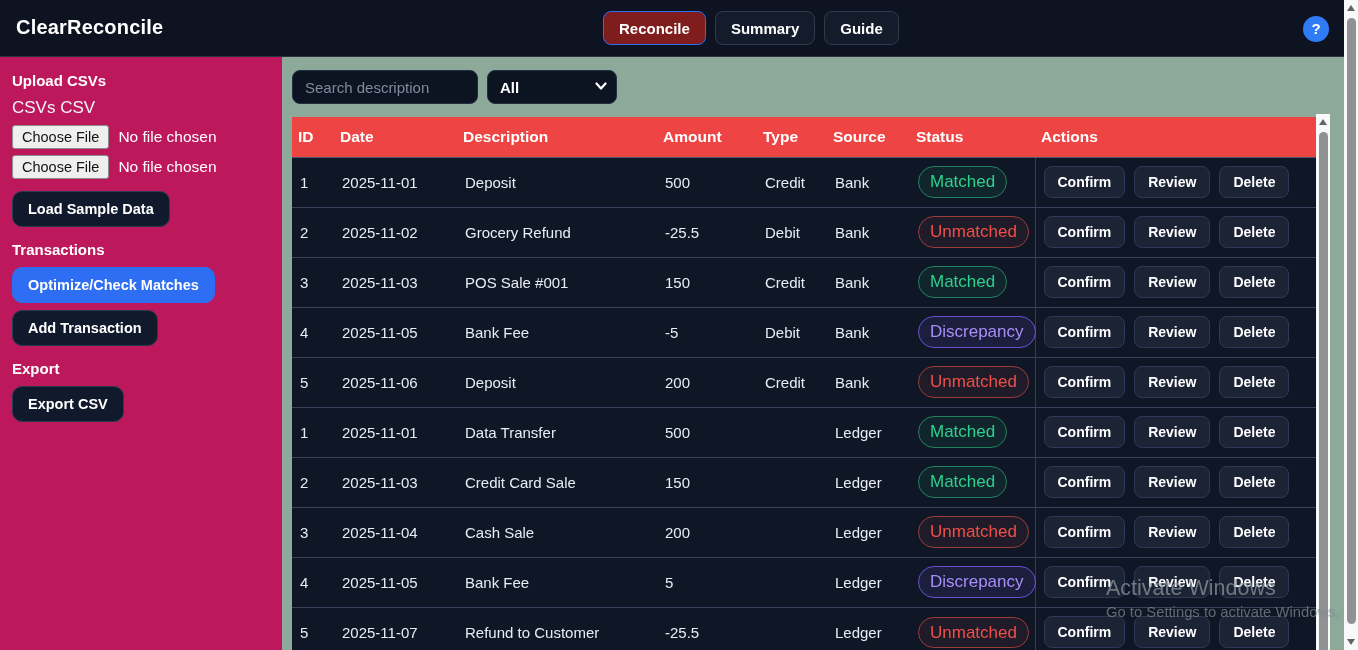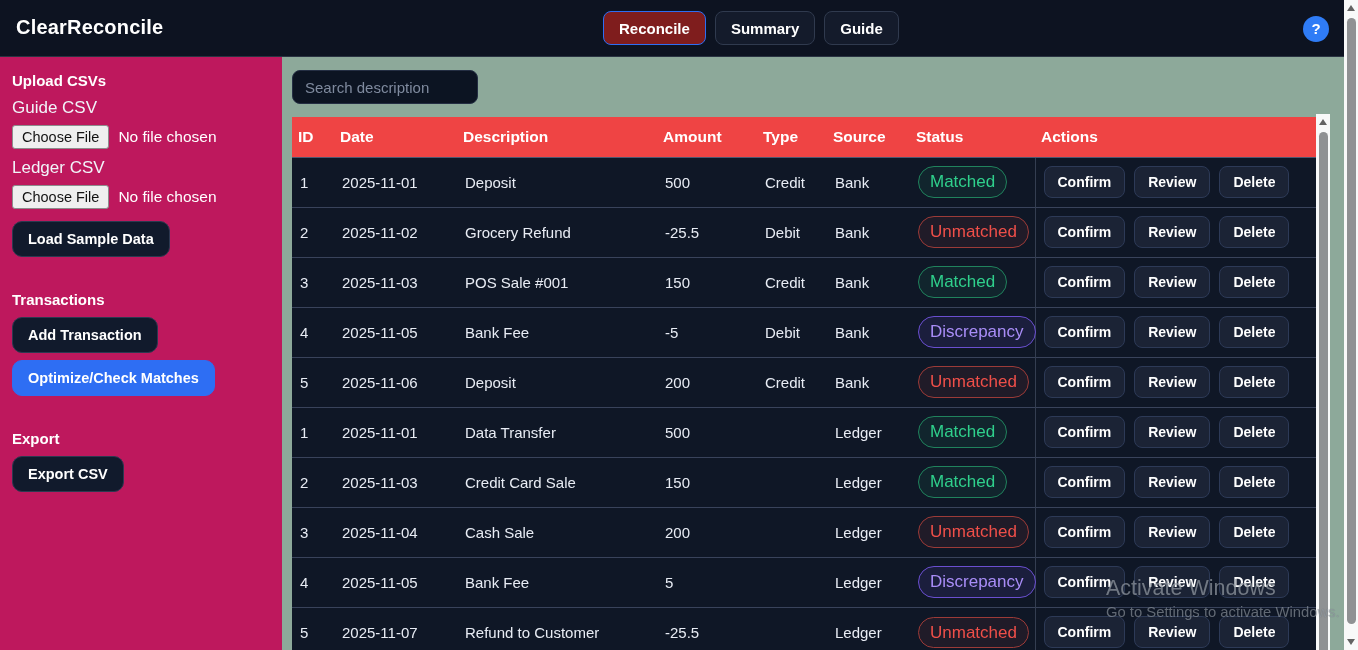--- a/index.html
+++ b/index.html
@@ -53,21 +53,21 @@
     font-family:"Liberation Sans", sans-serif;
   }
   .file-status { font-size:15.5px; color:#ffffff; }
   .side-btn {
     display:block; margin:7px 0 0;
     background:#111a2c; border:1px solid #2c3850; color:#fff;
     font-size:14.5px; font-weight:600; padding:9px 15px; border-radius:10px; cursor:pointer;
     font-family:"Liberation Sans", sans-serif; text-align:left;
   }
   .side-btn.primary { background:#2e6ef3; border-color:#2e6ef3; }
-  .gap-lg { margin-top:34px; }
+  .gap-lg { margin-top:14px; }
   .gap-md { margin-top:12px; }
 
   
   .main { width:1048px; height:593px; background:#8da99a; padding:13px 0 0 10px; position:relative; flex:none; }
   .controls { display:flex; gap:9px; }
   .search-input {
     width:186px; height:34px; background:#0c1422; border:1px solid #242e43;
     border-radius:8px; color:#e8ecf4; font-size:15px; padding:0 12px; outline:none;
     font-family:"Liberation Sans", sans-serif;
   }
@@ -147,45 +147,52 @@
     <button class="nav-tab">Guide</button>
   </div>
   <button class="help-btn">?</button>
 </div>
 
 <div class="app">
 
   <aside class="sidebar">
     <div class="side-heading">Upload CSVs</div>
 
-    <div class="side-label">Guide CSV</div>
+    <div class="side-label">CSVs CSV</div>
     <div class="file-row">
       <button class="file-btn">Choose File</button>
       <span class="file-status">No file chosen</span>
     </div>
 
-    <div class="side-label">Ledger CSV</div>
     <div class="file-row">
       <button class="file-btn">Choose File</button>
       <span class="file-status">No file chosen</span>
     </div>
 
     <button class="side-btn gap-md">Load Sample Data</button>
 
     <div class="side-heading gap-lg">Transactions</div>
+    <button class="side-btn primary">Optimize/Check Matches</button>
     <button class="side-btn">Add Transaction</button>
-    <button class="side-btn primary">Optimize/Check Matches</button>
 
     <div class="side-heading gap-lg">Export</div>
     <button class="side-btn">Export CSV</button>
   </aside>
 
   <div class="main">
     <div class="controls">
       <input class="search-input" placeholder="Search description" style="">
+      <div class="select-wrap">
+        <select class="filter-select">
+          <option>All</option>
+        </select>
+        <svg class="select-caret" viewBox="0 0 12 8">
+          <polyline points="1.5,1.5 6,6.5 10.5,1.5" fill="none" stroke="#ffffff" stroke-width="2.2" stroke-linecap="round" stroke-linejoin="round"></polyline>
+        </svg>
+      </div>
     </div>
 
     <table class="tx-table">
       <colgroup>
         <col style="width:42px">
           <col style="width:123px">
           <col style="width:200px">
           <col style="width:100px">
         <col style="width:70px">
           <col style="width:83px">

